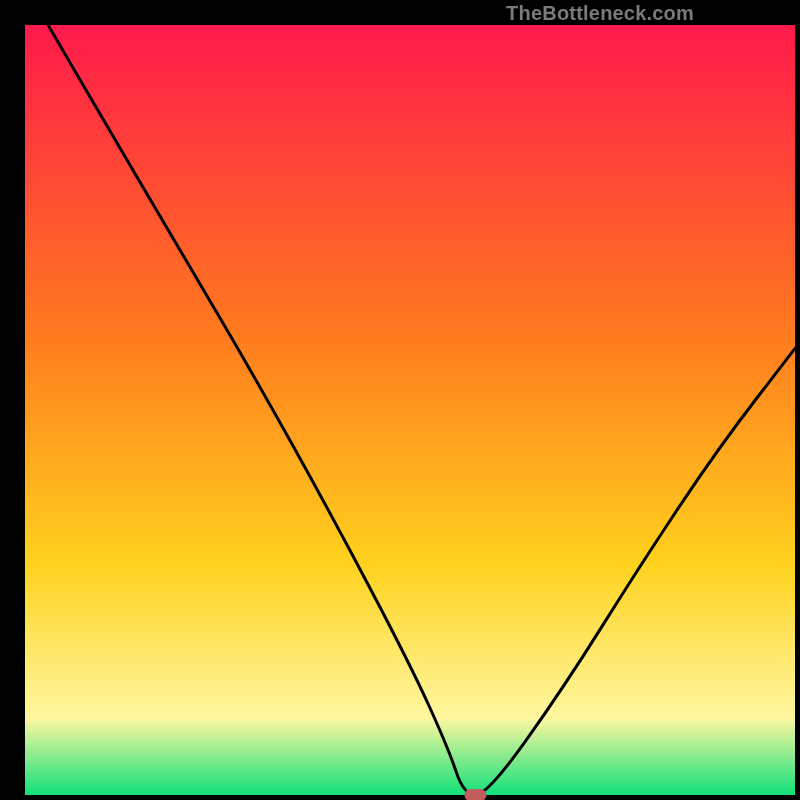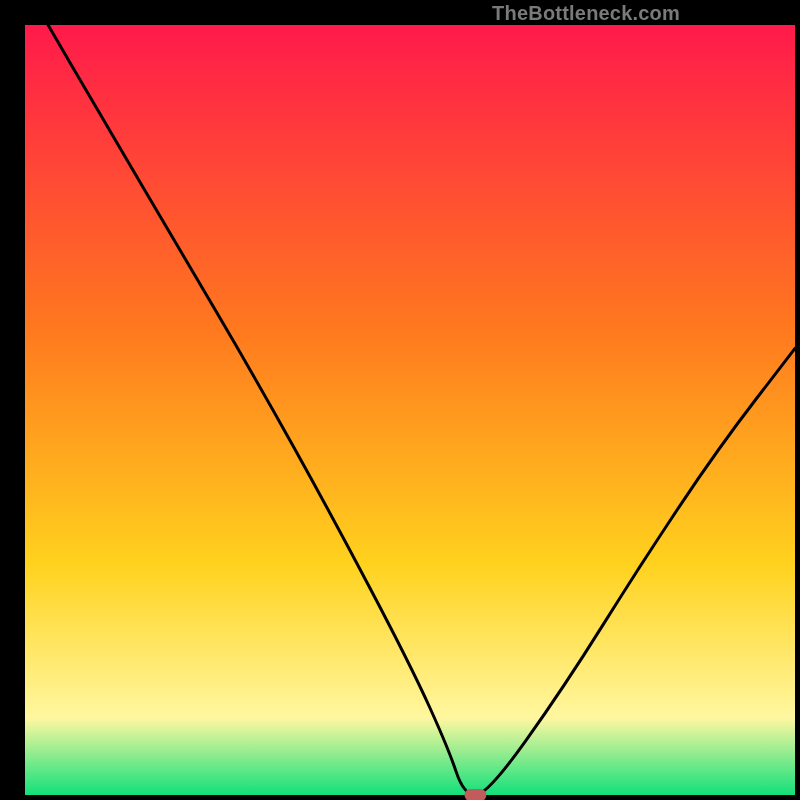--- a/index.html
+++ b/index.html
@@ -7,20 +7,21 @@
     padding: 0;
     width: 800px;
     height: 800px;
     background: #ffffff;
     overflow: hidden;
   }
   .container {
     position: relative;
     width: 688px;
     height: 800px;
+    padding-left: 14px;
   }
   .watermark {
     position: absolute;
     top: 2px;
     right: 8px;
     font-family: Arial, Helvetica, sans-serif;
     font-size: 20px;
     font-weight: 600;
     color: #7a7a7a;
     letter-spacing: 0.2px;

